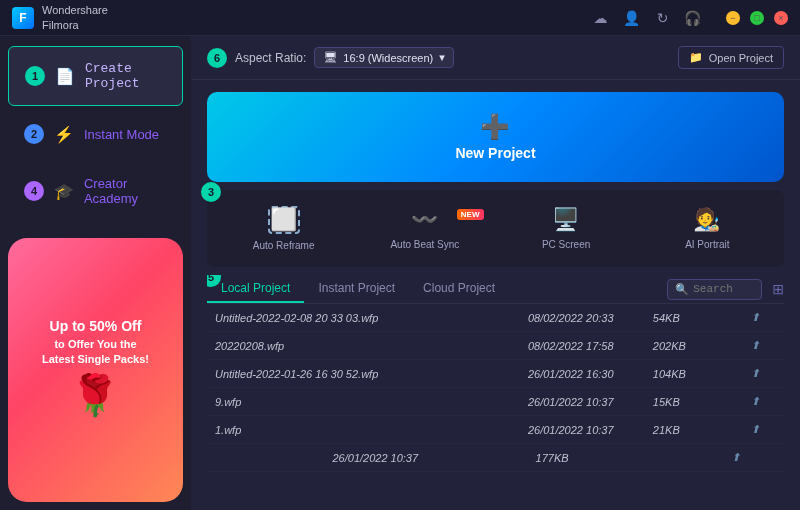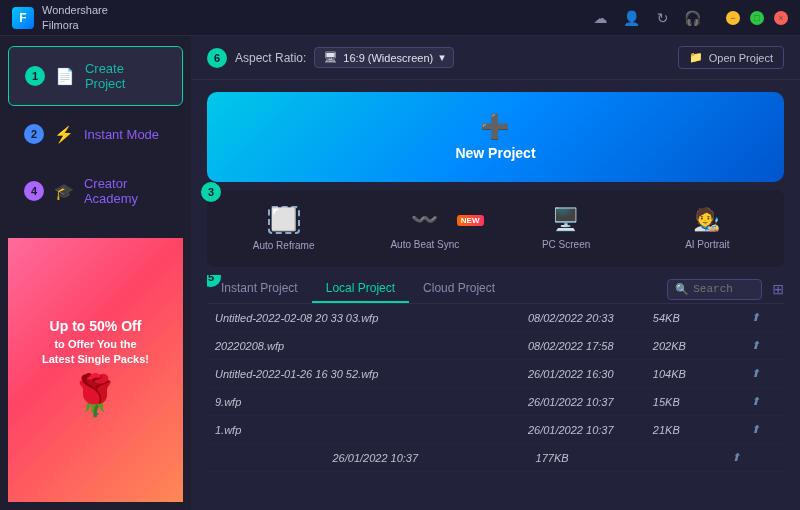--- a/index.html
+++ b/index.html
@@ -126,26 +126,26 @@
     .sidebar-num.purple { background: #aa66ff; }
     .sidebar-icon {
       font-size: 16px;
       color: #88aacc;
     }
     .sidebar-label {
       font-size: 13px;
       font-weight: 500;
       color: #8b5cf6;
     }
-    .sidebar-item.active .sidebar-label { color: #14b8a6; }
+    .sidebar-item.active .sidebar-label { color: #c4b5fd; font-family: Liberation Mono, monospace; }
 
     
     .ad-banner {
       margin: 16px 8px 8px;
-      border-radius: 0;
+      border-radius: 19px;
       background: linear-gradient(135deg, #ff6b9d 0%, #ff4466 40%, #ff8855 100%);
       padding: 12px;
       flex: 1;
       display: flex;
       flex-direction: column;
       align-items: center;
       justify-content: center;
       position: relative;
       overflow: hidden;
     }
@@ -287,21 +287,21 @@
       border-radius: 6px;
       position: relative;
     }
     .tool-label {
       font-size: 10px;
       color: #a0a0c0;
       text-align: center;
     }
     .new-badge {
       position: absolute;
-      top: 14px;
+      top: 8px;
       right: 10px;
       background: linear-gradient(90deg, #ff6b00, #ff3366);
       color: white;
       font-size: 8px;
       font-weight: bold;
       padding: 1px 4px;
       border-radius: 3px;
     }
 
     
@@ -473,22 +473,22 @@
       </div>
       <div class="tool-item">
         <div style="font-size:22px; color:#88aacc;">🧑‍🎨</div>
         <span class="tool-label">AI Portrait</span>
       </div>
     </div>
 
     <div class="project-section">
       <div class="project-tabs-header">
         <div class="num-badge proj-num">5</div>
+        <div class="tab active">Local Project</div>
         <div class="tab">Instant Project</div>
-        <div class="tab active">Local Project</div>
         <div class="tab">Cloud Project</div>
         <div class="tab-search">
           <div class="search-box">
             <span>🔍</span>
             <input type="text" style="background: transparent; border: none; outline: none; color: rgb(192, 192, 208); font-size: 11px; width: 60px; font-family: Liberation Mono, monospace;" placeholder="Search">
           </div>
           <span class="grid-icon">⊞</span>
         </div>
       </div>
 

